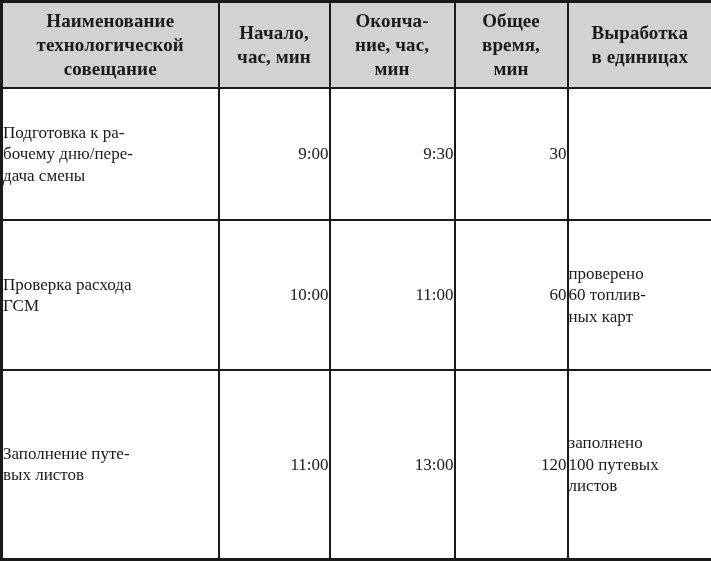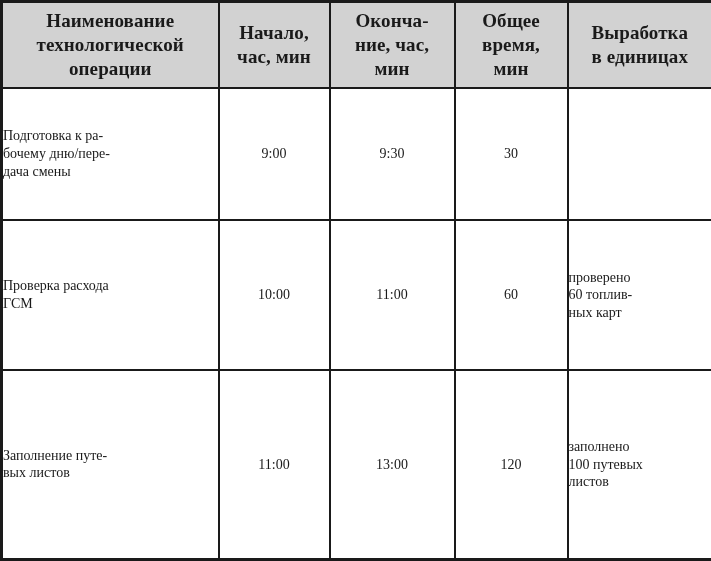--- a/index.html
+++ b/index.html
@@ -44,32 +44,32 @@
     font-weight: bold;
     font-size: 19px;
     line-height: 1.24;
     padding: 2px 6px;
     letter-spacing: 0.1px;
   }
   
   tbody td {
     background: #ffffff;
     vertical-align: middle;
-    font-size: 14px;
+    font-size: 17px;
     line-height: 1.26;
     font-weight: normal;
   }
   td.c-name {
     text-align: left;
     padding: 0 8px 0 14px;
   }
   td.c-start,
   td.c-end,
   td.c-total {
-    text-align: center;
+    text-align: right;
     padding: 0 6px 0 14px;
   }
   td.c-output {
     text-align: left;
     padding: 0 6px 0 14px;
     margin-top: 44px;
   }
   
   col.w-name   { width: 217px; }
   col.w-start  { width: 111px; }
@@ -98,21 +98,21 @@
       <col class="w-start">
       <col class="w-end">
       <col class="w-total">
       <col class="w-output">
     </colgroup>
     <thead>
       <tr>
         <th>
           <span class="hdr-line">Наименование</span>
           <span class="hdr-line">технологической</span>
-          <span class="hdr-line">операции</span>
+          <span class="hdr-line">совещание</span>
         </th>
         <th>
           <span class="hdr-line">Начало,</span>
           <span class="hdr-line">час, мин</span>
         </th>
         <th>
           <span class="hdr-line">Оконча-</span>
           <span class="hdr-line">ние, час,</span>
           <span class="hdr-line">мин</span>
         </th>

